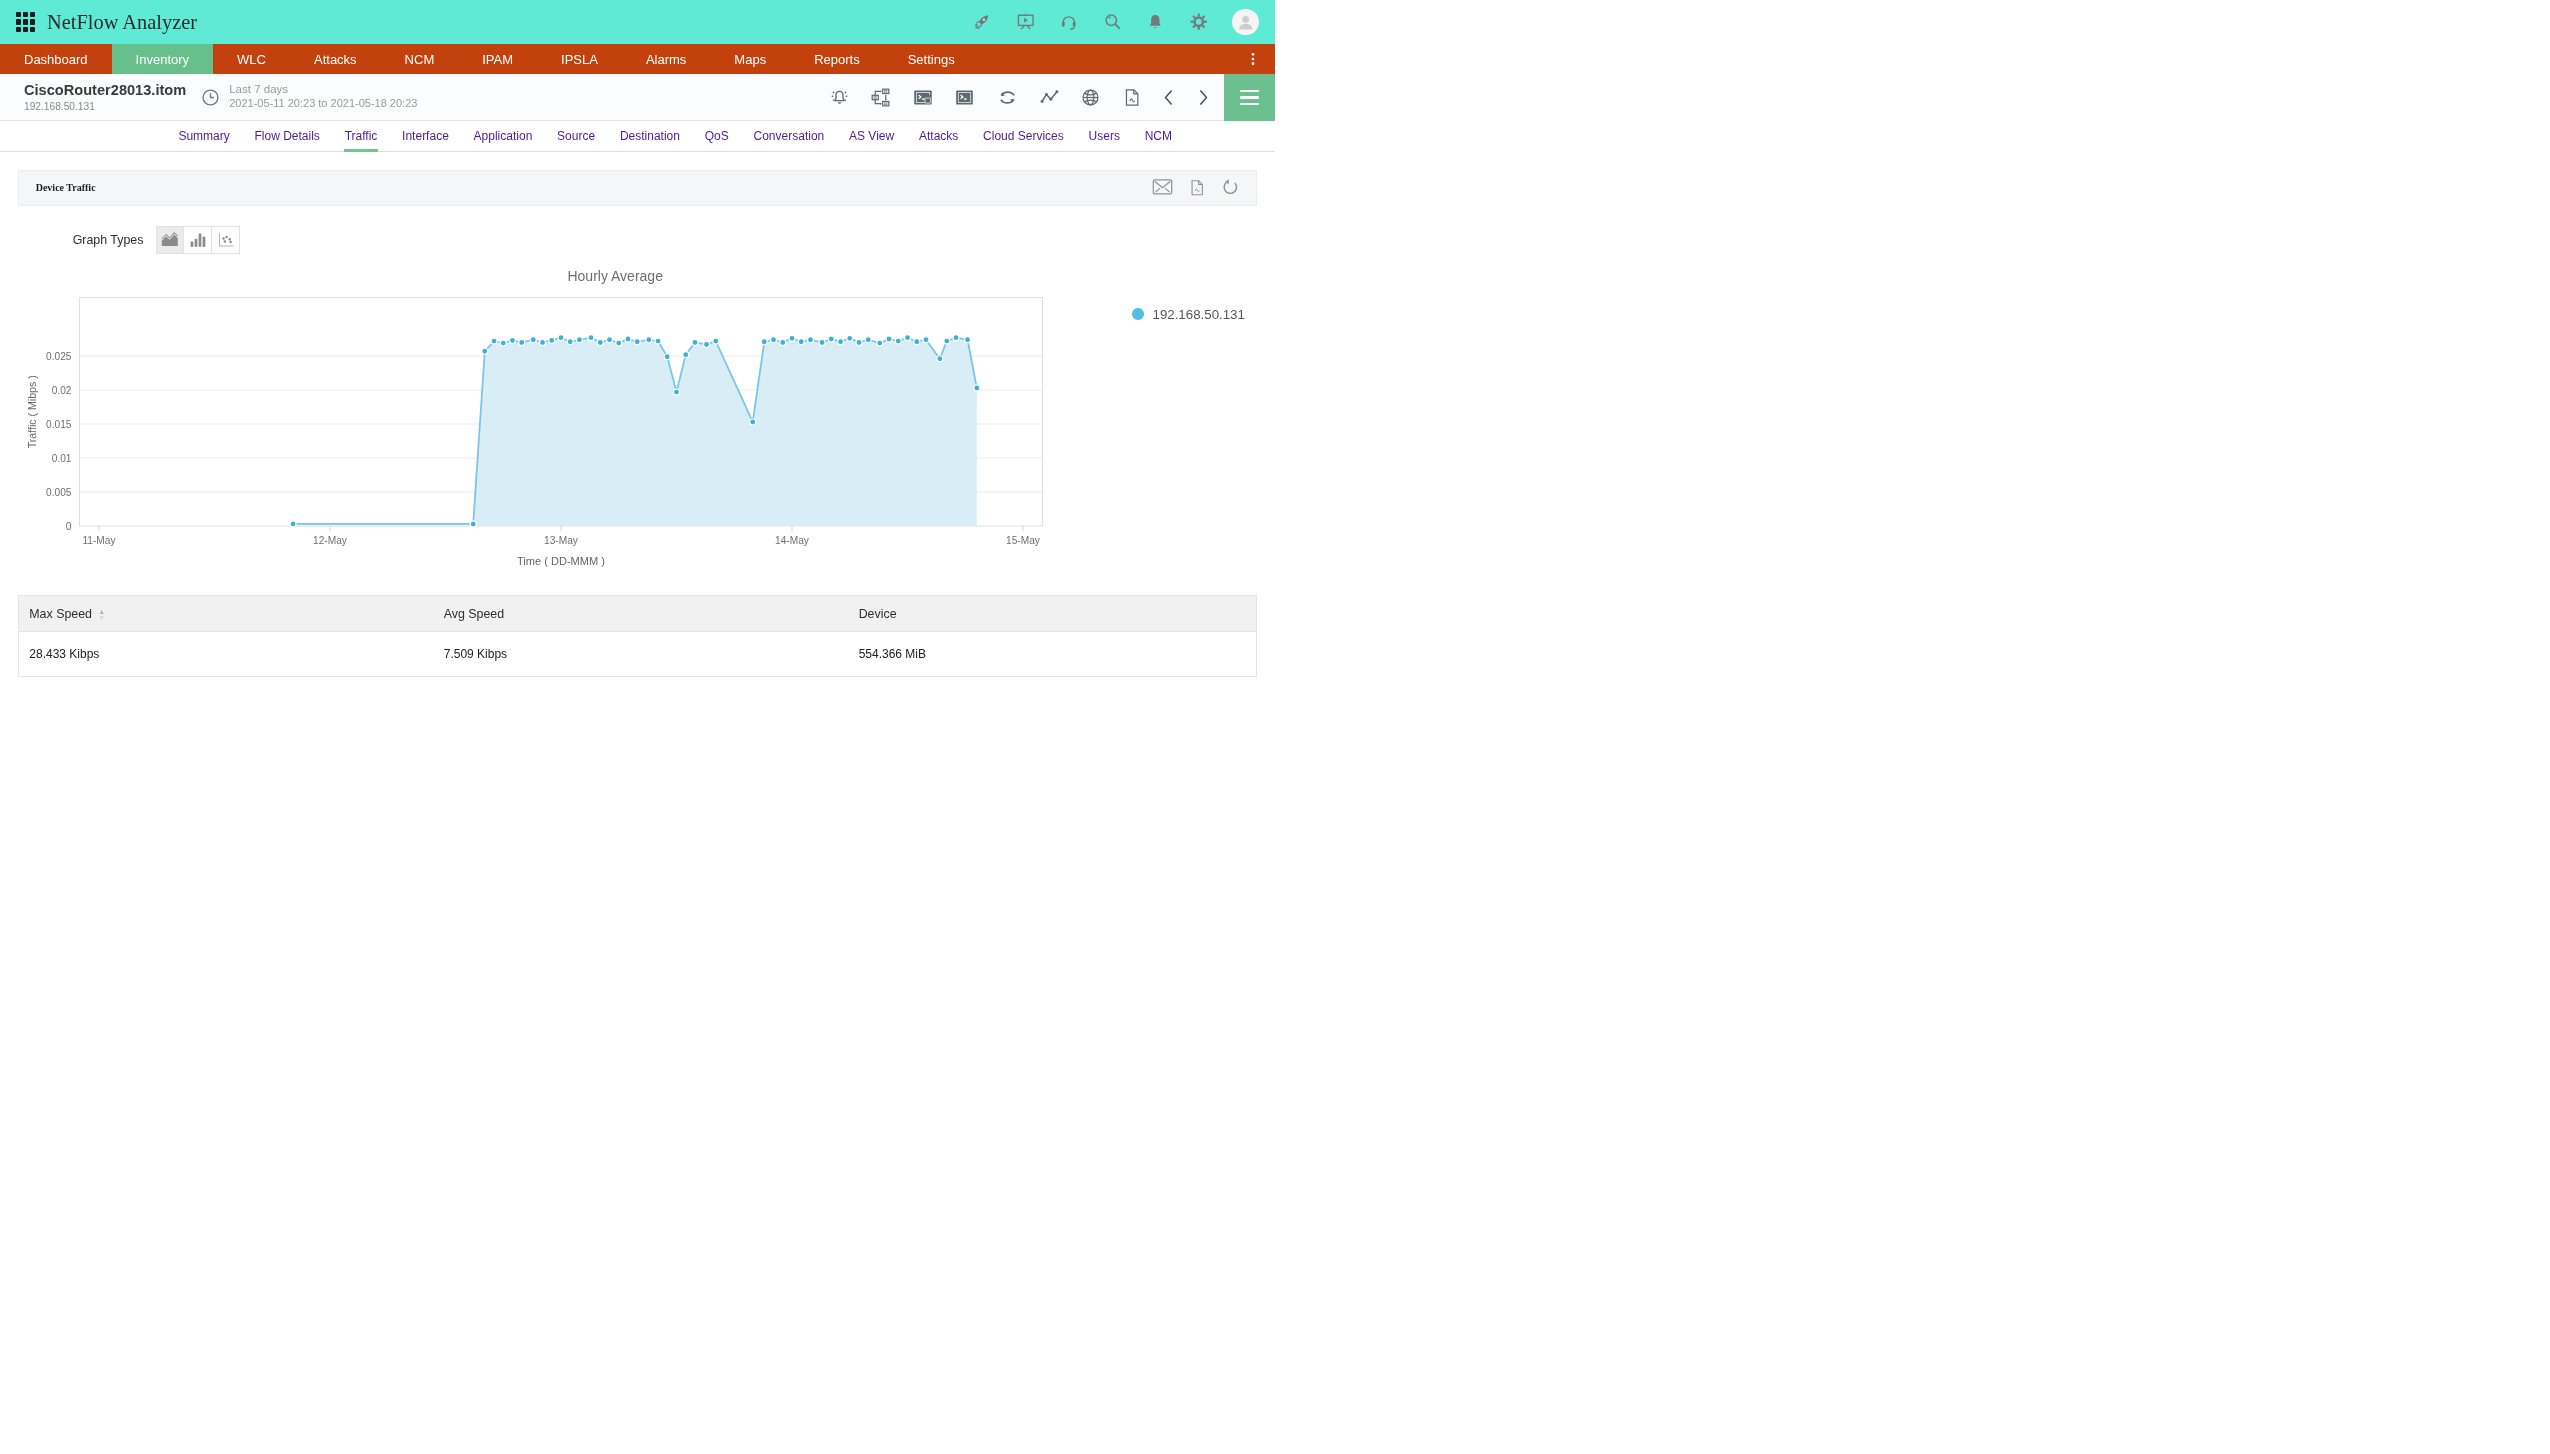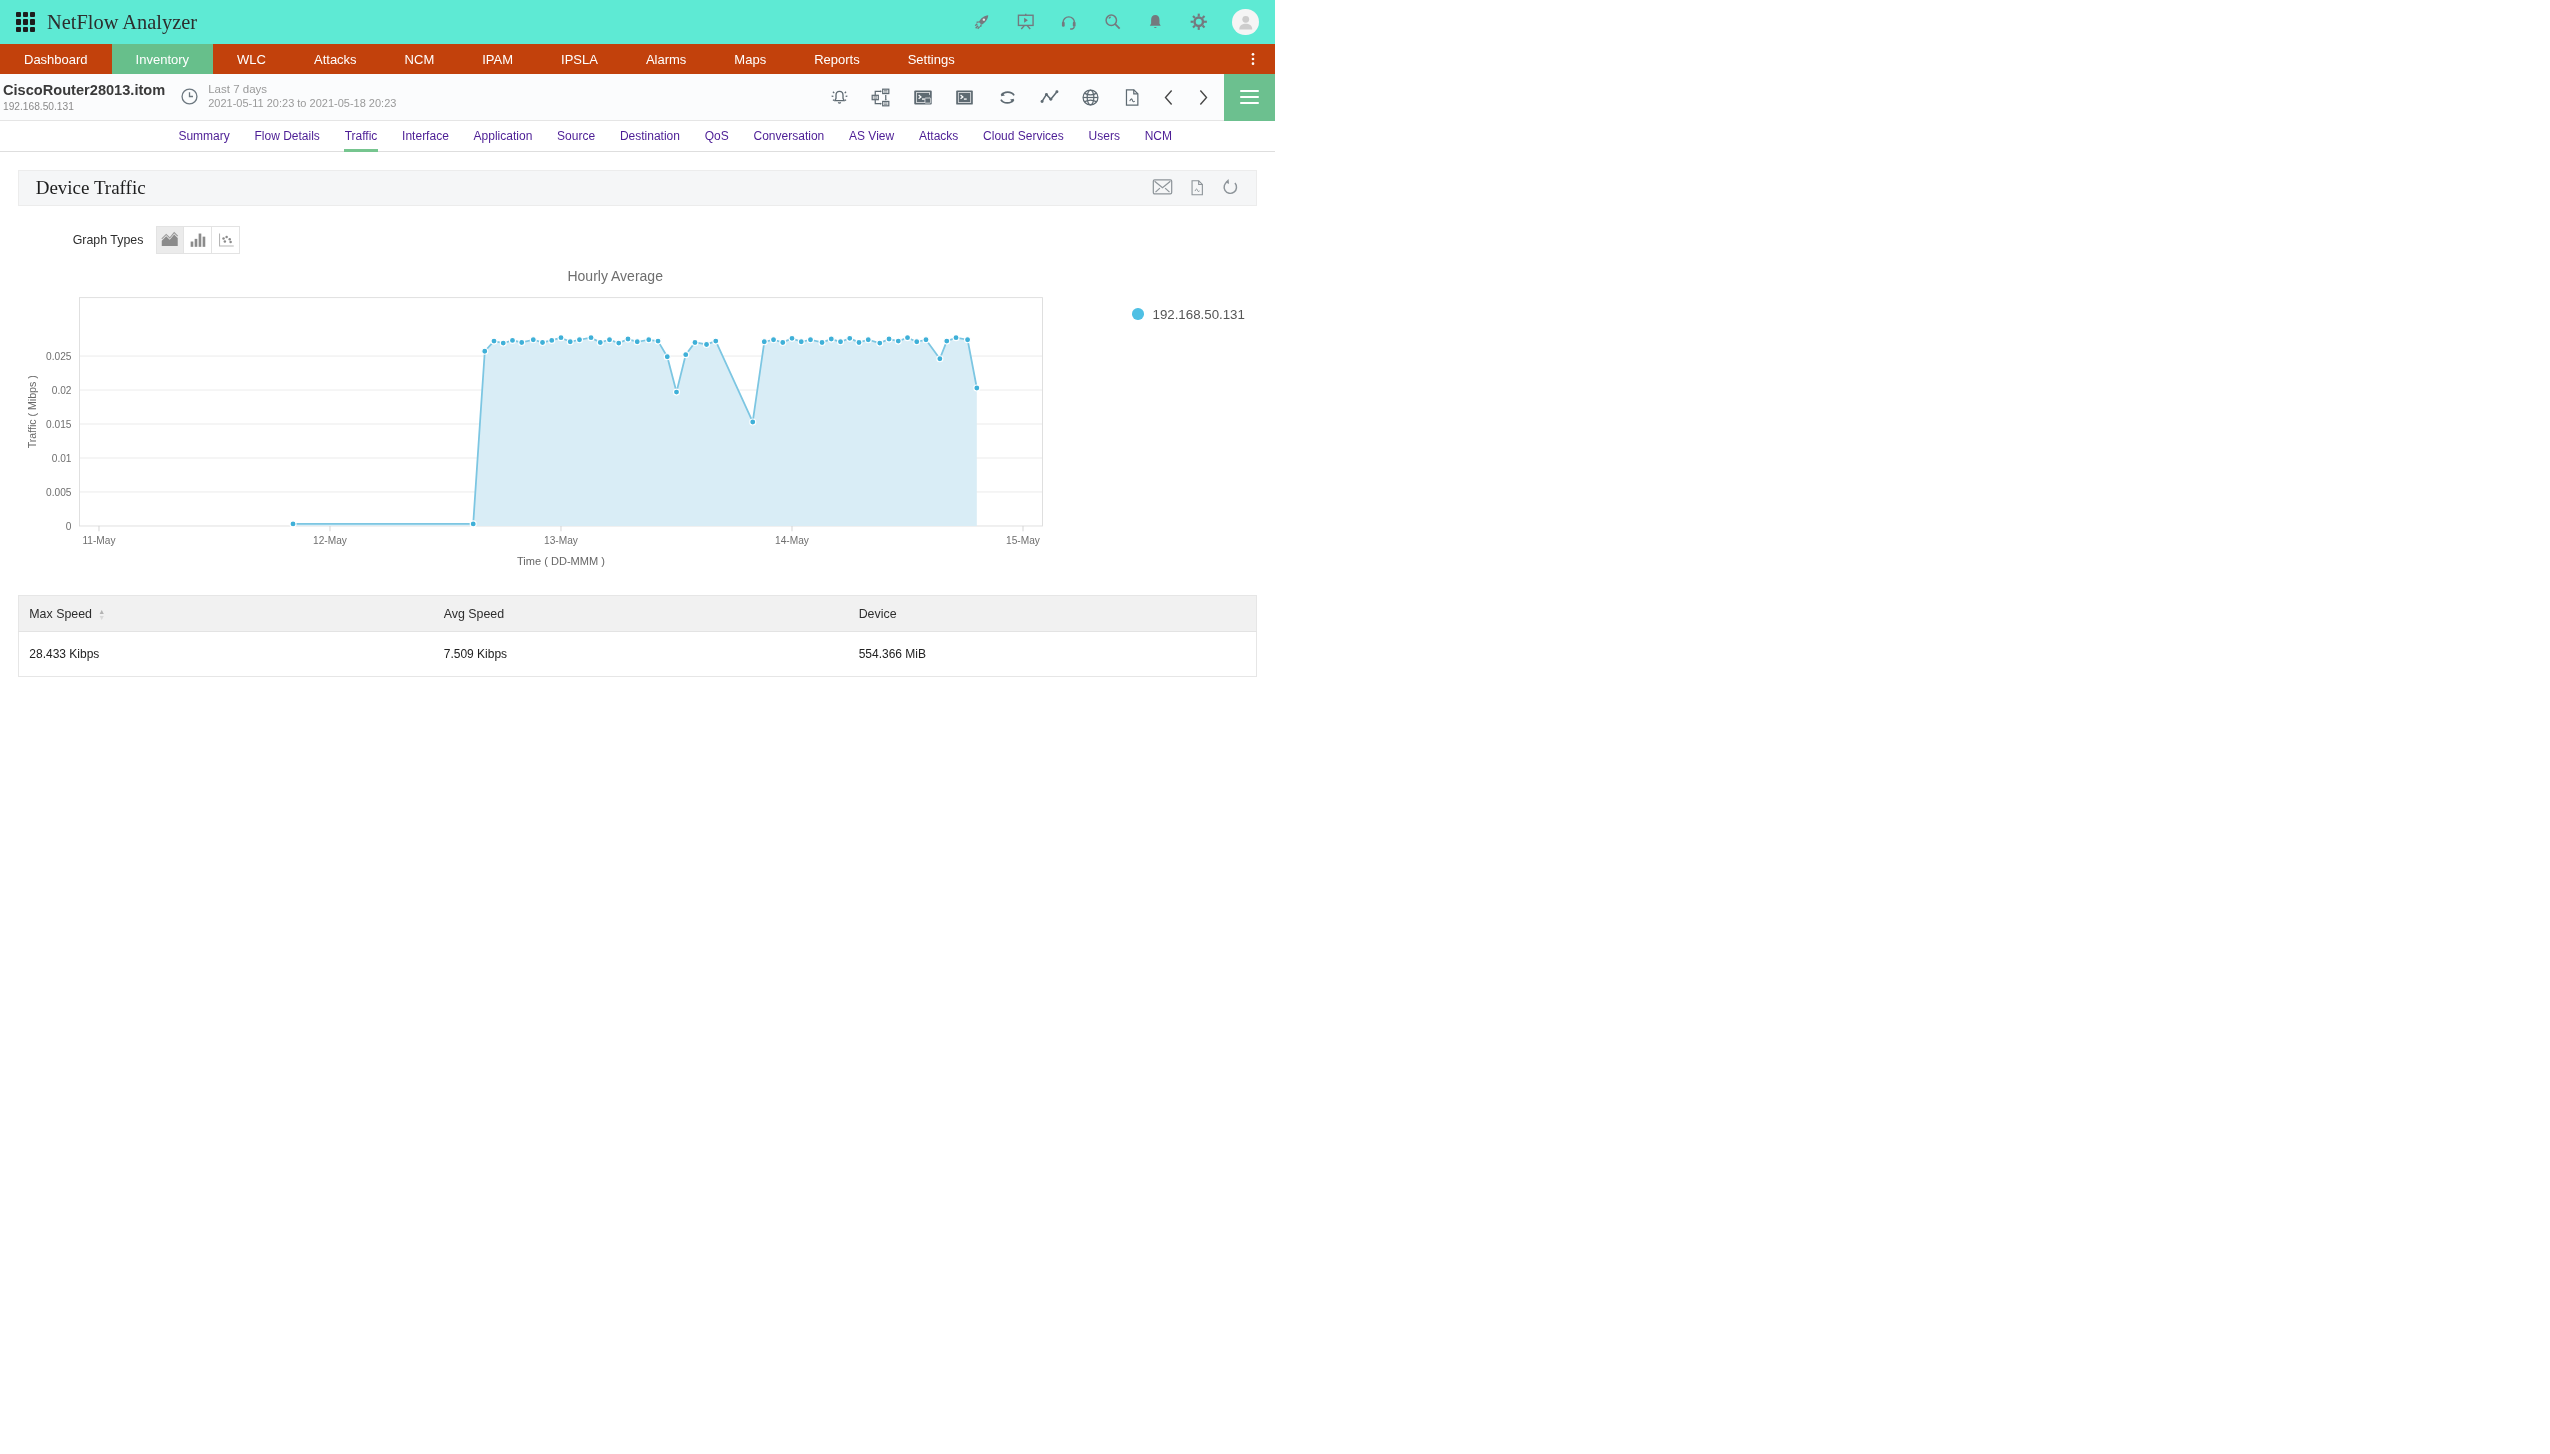--- a/index.html
+++ b/index.html
@@ -15,21 +15,21 @@
   .topbar-icons .ticon{cursor:pointer;display:flex}
   .avatar{width:26.6px;height:26.6px;border-radius:50%;background:#f5f5f5;display:flex;align-items:center;justify-content:center;color:#cdcdcd;cursor:pointer}
 
   
   .nav{height:30px;background:#c2410c;display:flex;align-items:stretch;color:#fff}
   .nav-item{padding:0 24px;display:flex;align-items:center;font-size:13px;cursor:pointer;white-space:nowrap}
   .nav-item.active{background:#67bf8b}
   .nav-kebab{margin-left:auto;display:flex;align-items:center;padding:0 14px;cursor:pointer}
 
   
-  .device-header{height:47px;background:#fbfcfd;border-bottom:0.9px solid #e5e5e5;display:flex;align-items:center;padding-left:3px}
+  .device-header{height:47px;background:#fbfcfd;border-bottom:0.9px solid #e5e5e5;display:flex;padding-left:24px}
   .device-id{display:flex;flex-direction:column;justify-content:center}
   .device-title{font-size:14.6px;font-weight:bold;color:#3a3a3a;line-height:16px}
   .device-ip{font-size:10.2px;color:#8a8a8a;margin-top:2.7px}
   .time-range{display:flex;align-items:center;margin-left:14px;color:#9a9a9a;gap:8px;cursor:pointer}
   .clockwrap{color:#6d7880;display:flex}
   .time-text{display:flex;flex-direction:column}
   .time-label{font-size:11.5px;line-height:13.3px}
   .time-detail{font-size:11px;line-height:13.3px;margin-top:0.9px}
   .header-actions{margin-left:auto;display:flex;align-items:center;gap:20.4px;color:#5e6a72}
   .hicon{cursor:pointer;display:flex}
@@ -38,21 +38,21 @@
   .hamburger-btn i{display:block;width:18.6px;height:2.2px;background:#fff;border-radius:0.9px}
 
   
   .subtabs{height:31px;border-bottom:0.9px solid #dedede;display:flex;padding-left:166px;background:#fff}
   .subtab{padding:0 12.4px;font-size:12px;display:flex;align-items:center;color:#4c1d95;position:relative;cursor:pointer;white-space:nowrap}
   .subtab.active::after{content:"";position:absolute;left:11.5px;right:11.5px;bottom:-0.9px;height:2.7px;background:#76c58f}
 
   
   .content{padding:0 17.7px 35px}
   .panel-bar{margin-top:17.7px;background:#f5f6f7;border:0.9px solid #ececec;height:36px;display:flex;align-items:center;padding:0 17px}
-  .panel-title{font-family:"Liberation Serif",serif;font-size:19px;font-weight:400;color:#1e1e1e}
+  .panel-title{font-family:"Liberation Serif",serif;font-size:10px;font-weight:700;color:#1e1e1e}
   .panel-icons{margin-left:auto;display:flex;gap:15px;color:#8d9499}
   .panel-icons .picon{cursor:pointer;display:flex}
 
   .graph-row{margin-top:20px;display:flex;align-items:center;padding-left:55px;gap:12.4px}
   .graph-label{font-size:12.4px;color:#2e2e2e}
   .graph-btns{display:flex;border:0.9px solid #e3e3e3}
   .gbtn{width:27.5px;height:26px;display:flex;align-items:center;justify-content:center;background:#fff;border-right:0.9px solid #e3e3e3;cursor:pointer;color:#8b8b8b}
   .gbtn:last-child{border-right:none}
   .gbtn.selected{background:#ebebeb}
 

